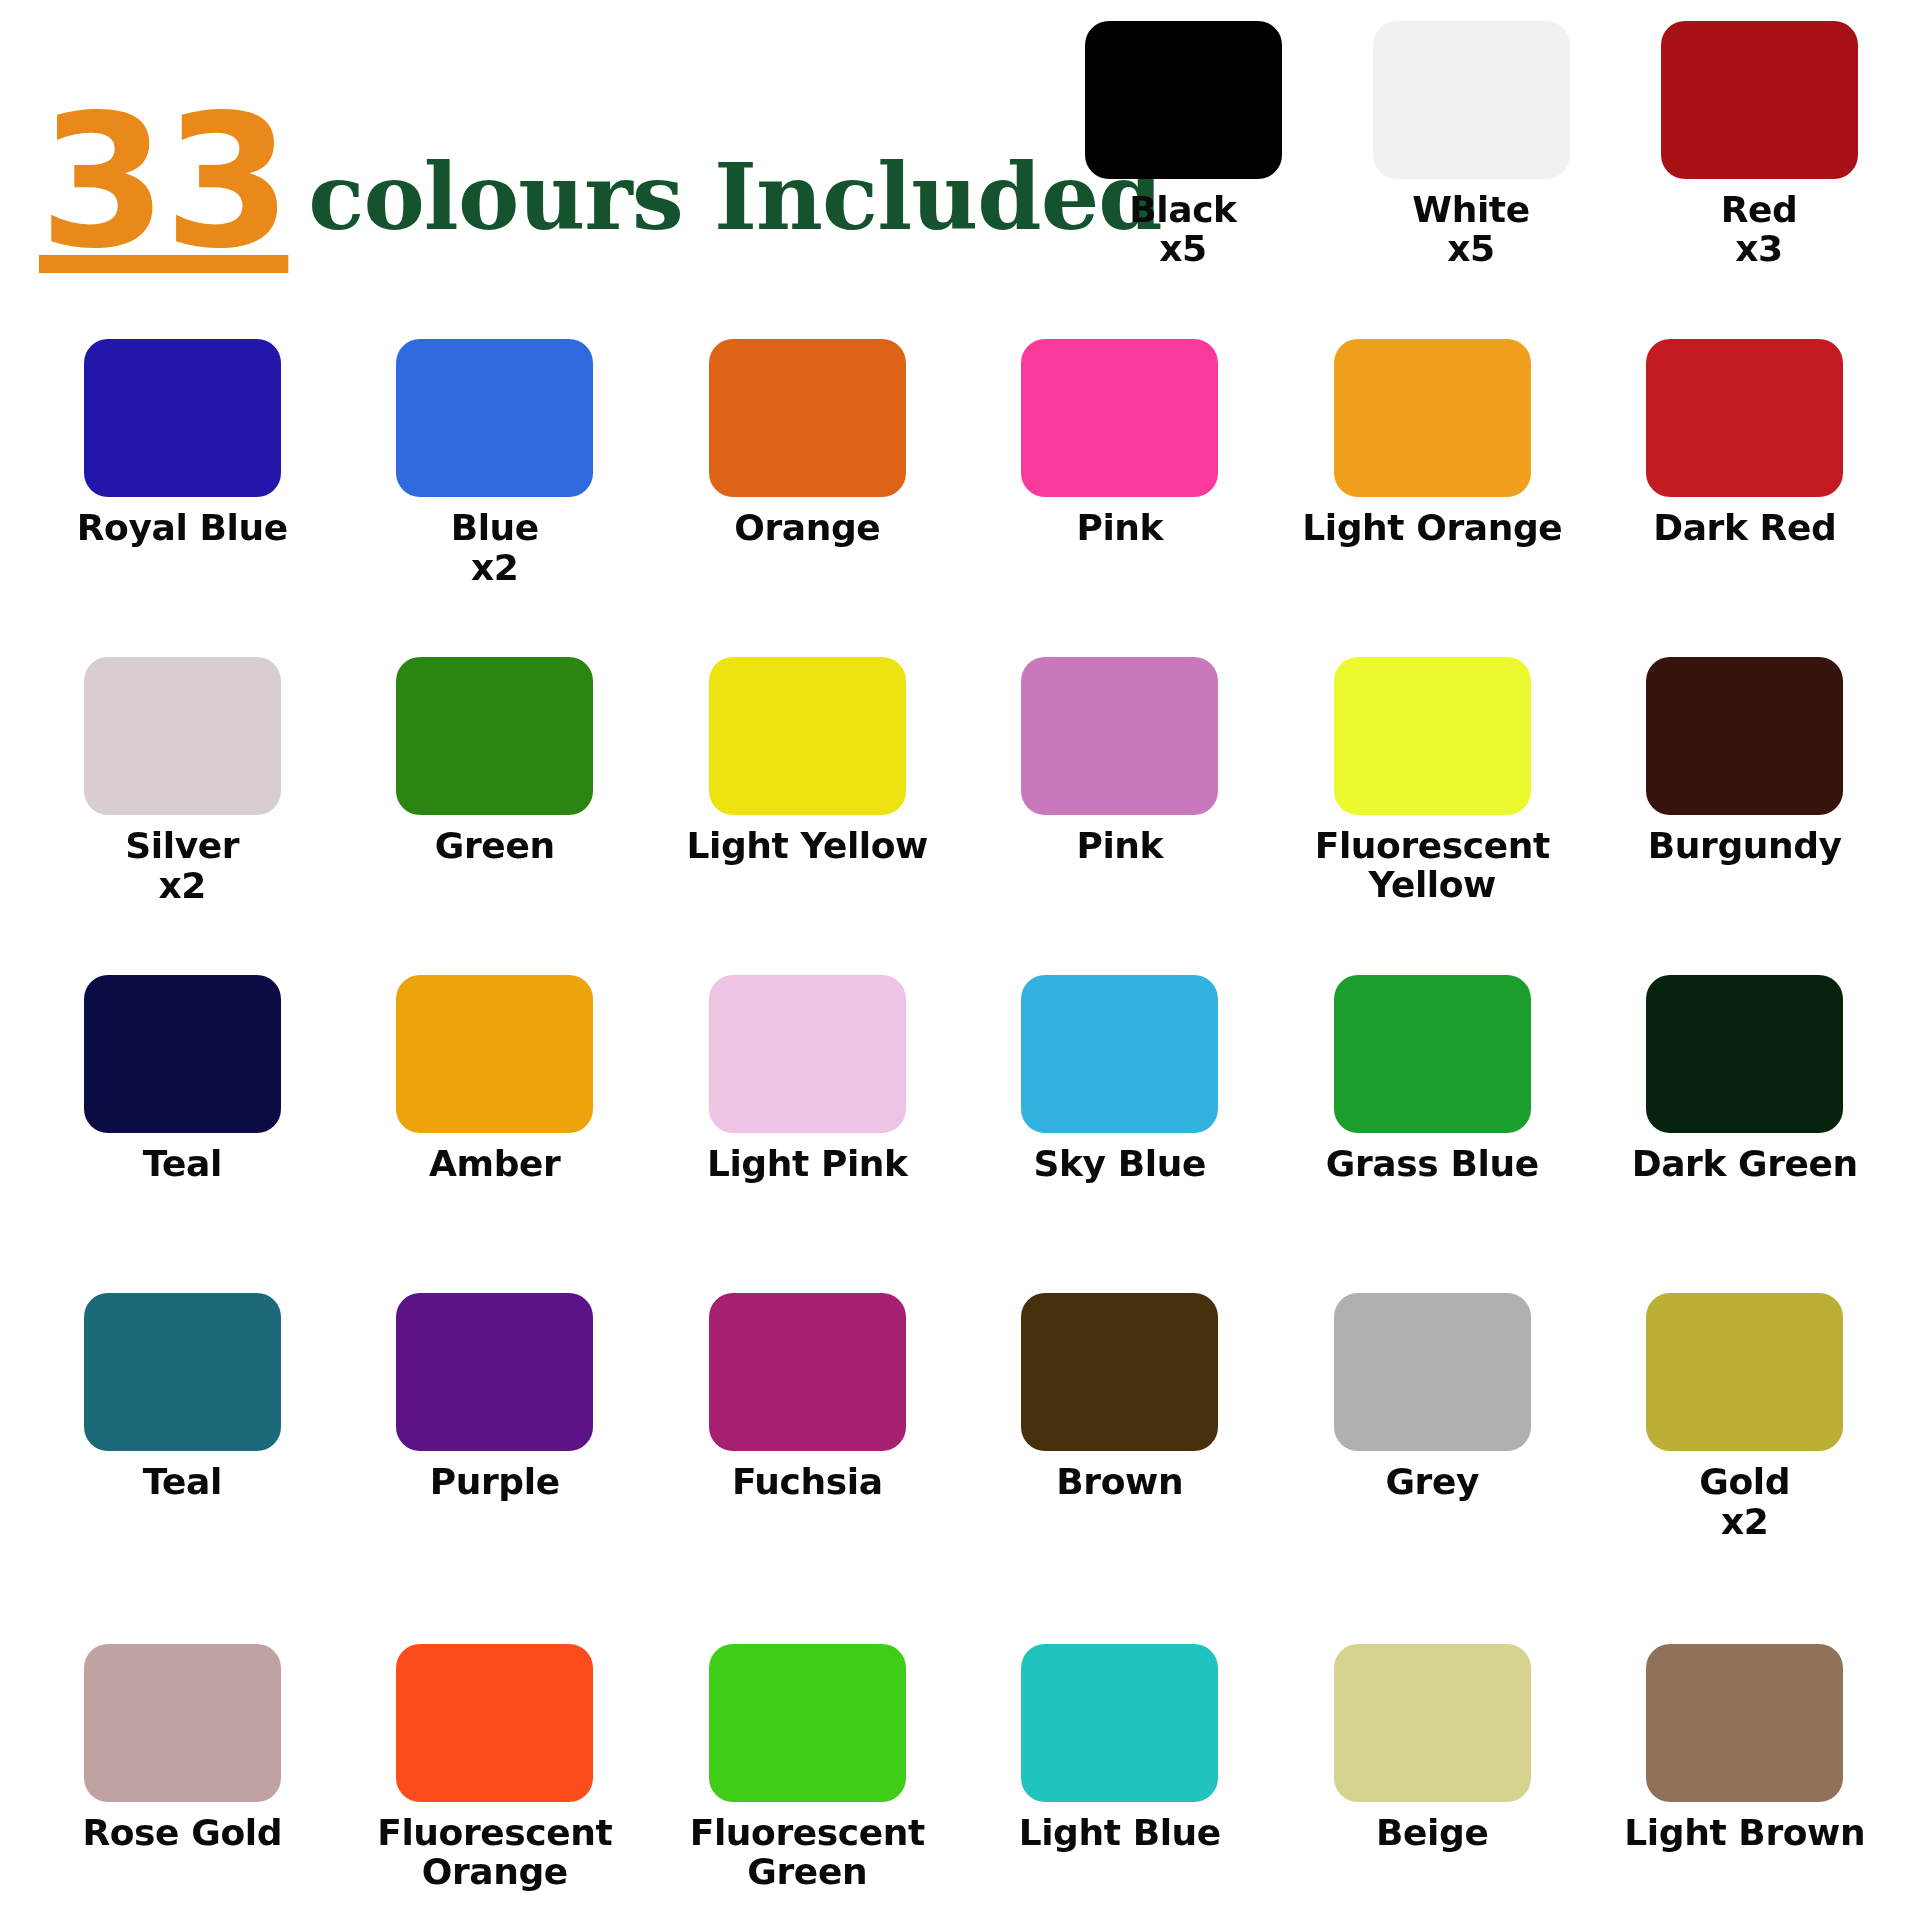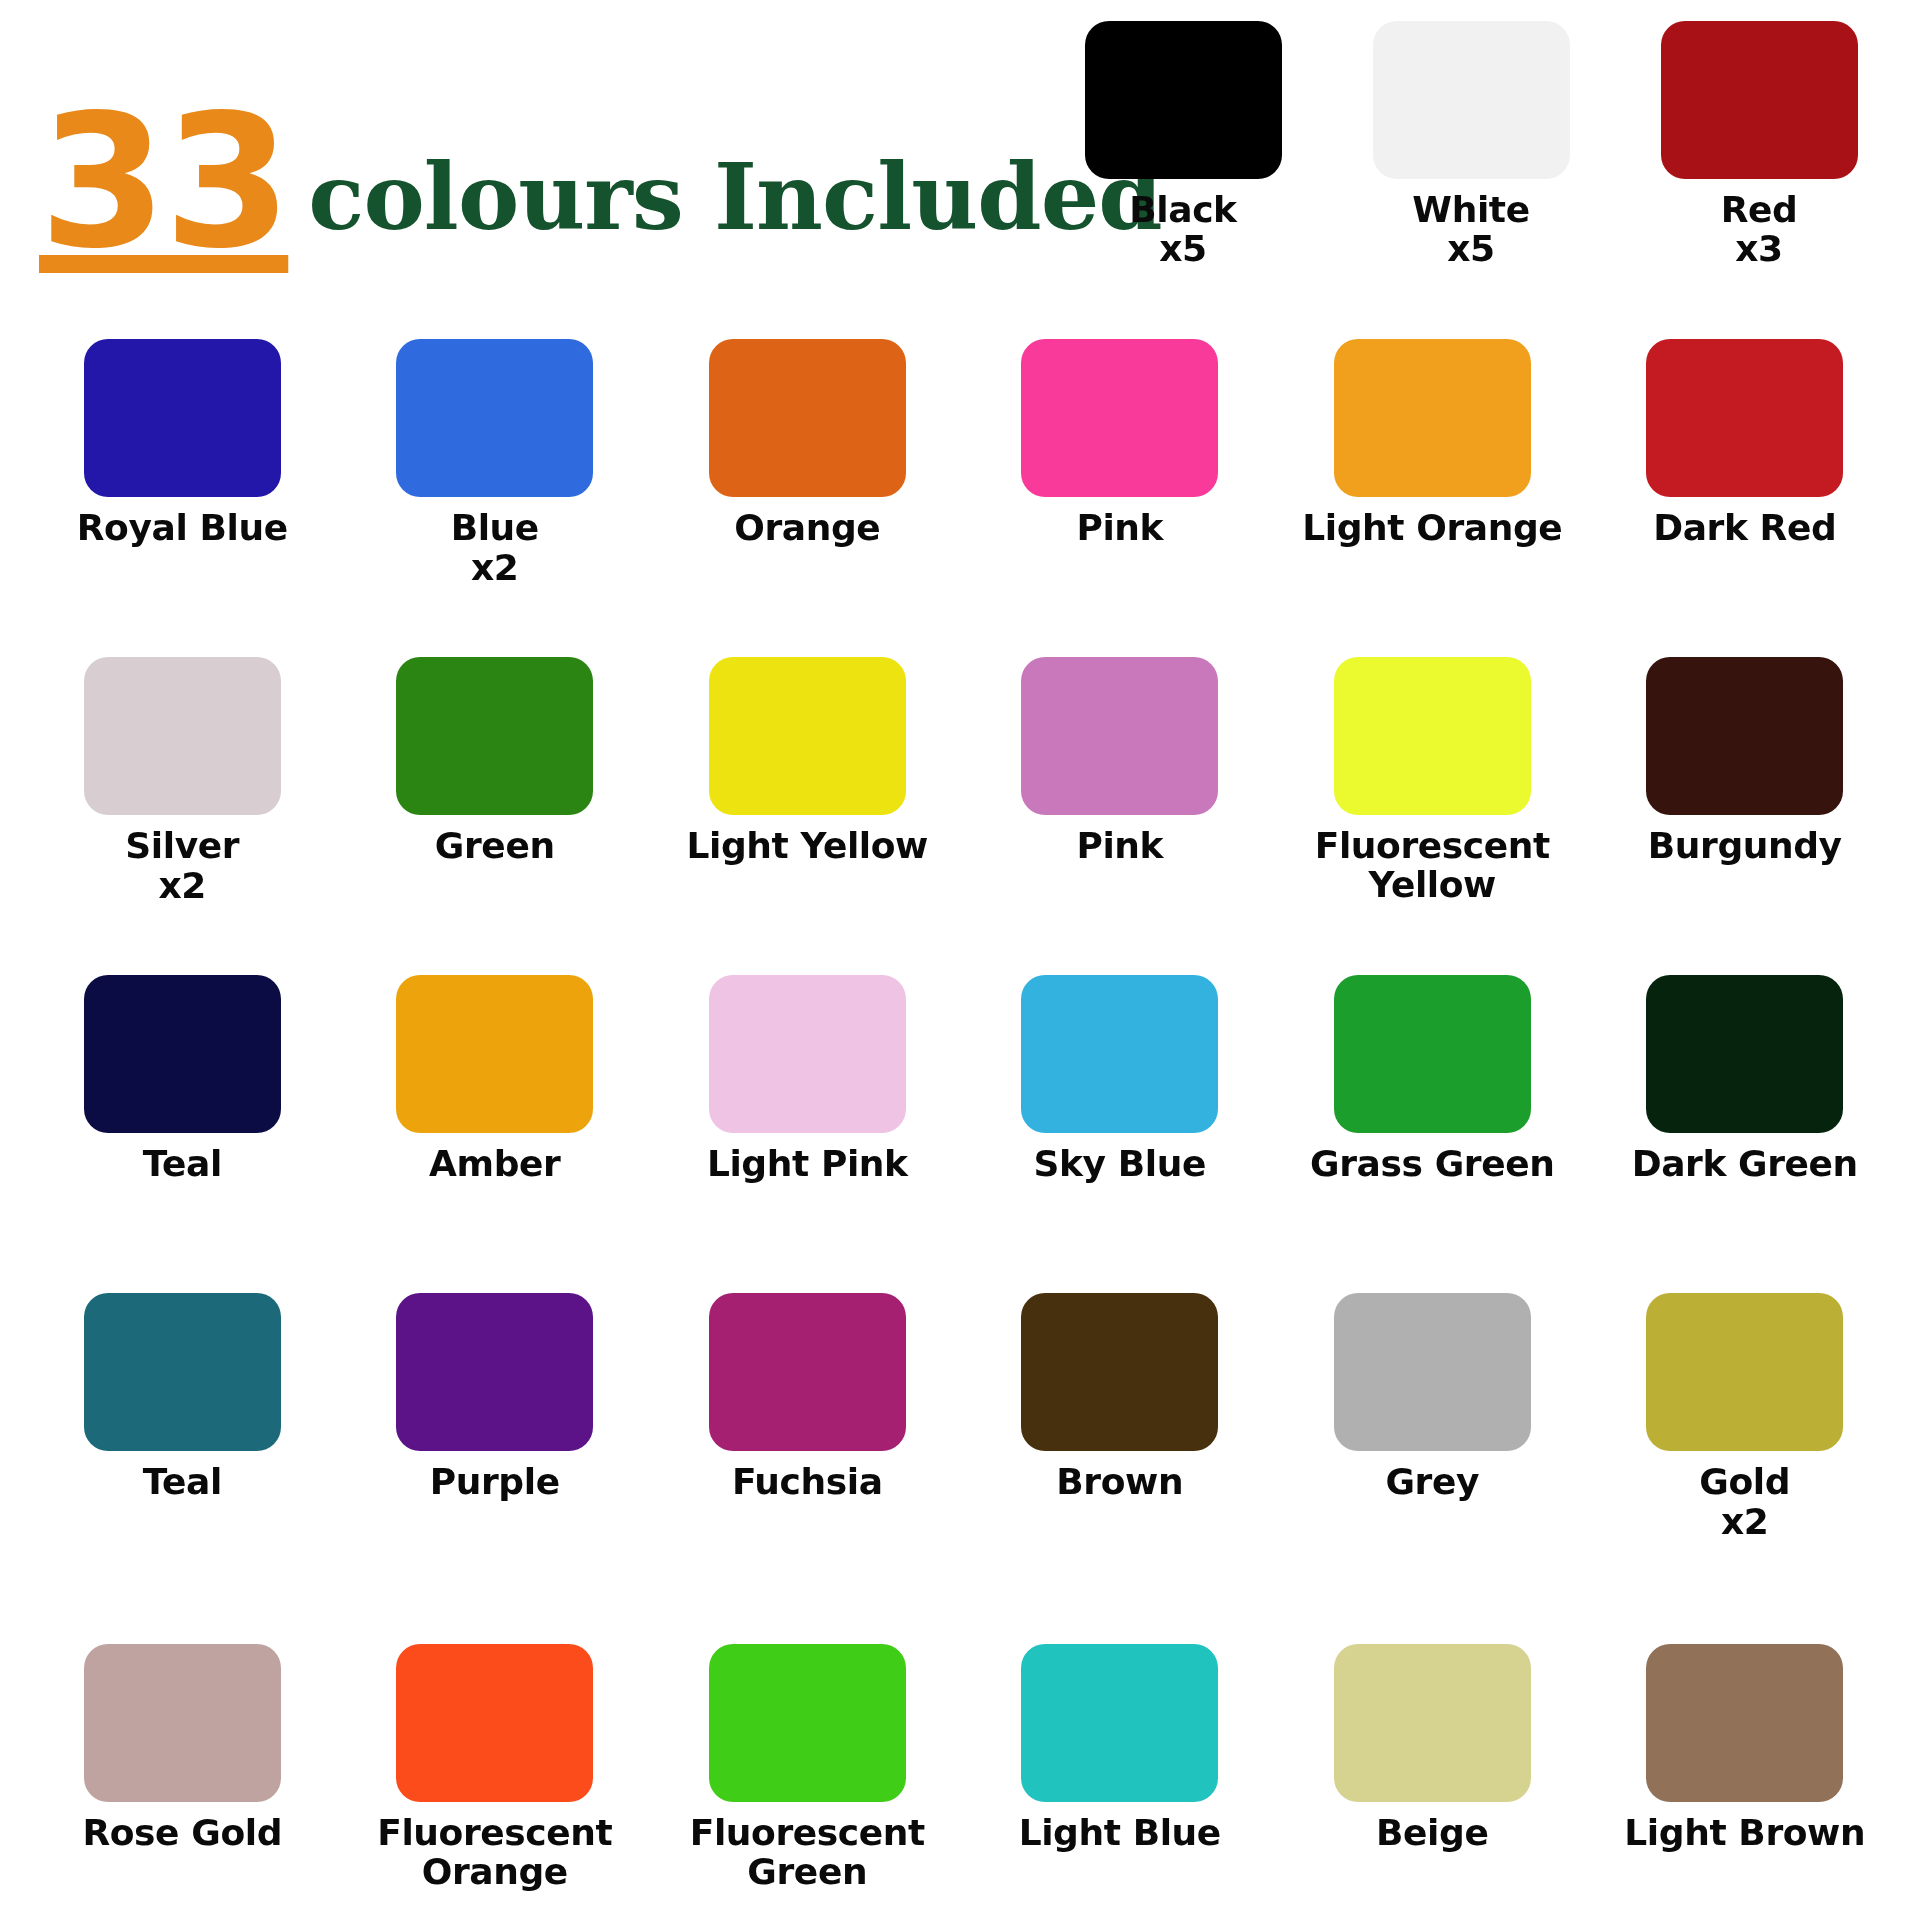--- a/index.html
+++ b/index.html
@@ -201,21 +201,21 @@
           <div class="chip" style="background: rgb(237, 164, 12);"></div>
           <div class="chip-label">Amber</div>
         </div><div class="swatch-cell">
           <div class="chip" style="background: rgb(238, 195, 227);"></div>
           <div class="chip-label">Light Pink</div>
         </div><div class="swatch-cell">
           <div class="chip" style="background: rgb(51, 178, 224);"></div>
           <div class="chip-label">Sky Blue</div>
         </div><div class="swatch-cell">
           <div class="chip" style="background: rgb(28, 158, 44);"></div>
-          <div class="chip-label">Grass Green</div>
+          <div class="chip-label">Grass Blue</div>
         </div><div class="swatch-cell">
           <div class="chip" style="background: rgb(6, 36, 13);"></div>
           <div class="chip-label">Dark Green</div>
         </div></div>
       <div class="grid-row"><div class="swatch-cell">
           <div class="chip" style="background: rgb(28, 105, 122);"></div>
           <div class="chip-label">Teal</div>
         </div><div class="swatch-cell">
           <div class="chip" style="background: rgb(92, 19, 136);"></div>
           <div class="chip-label">Purple</div>

